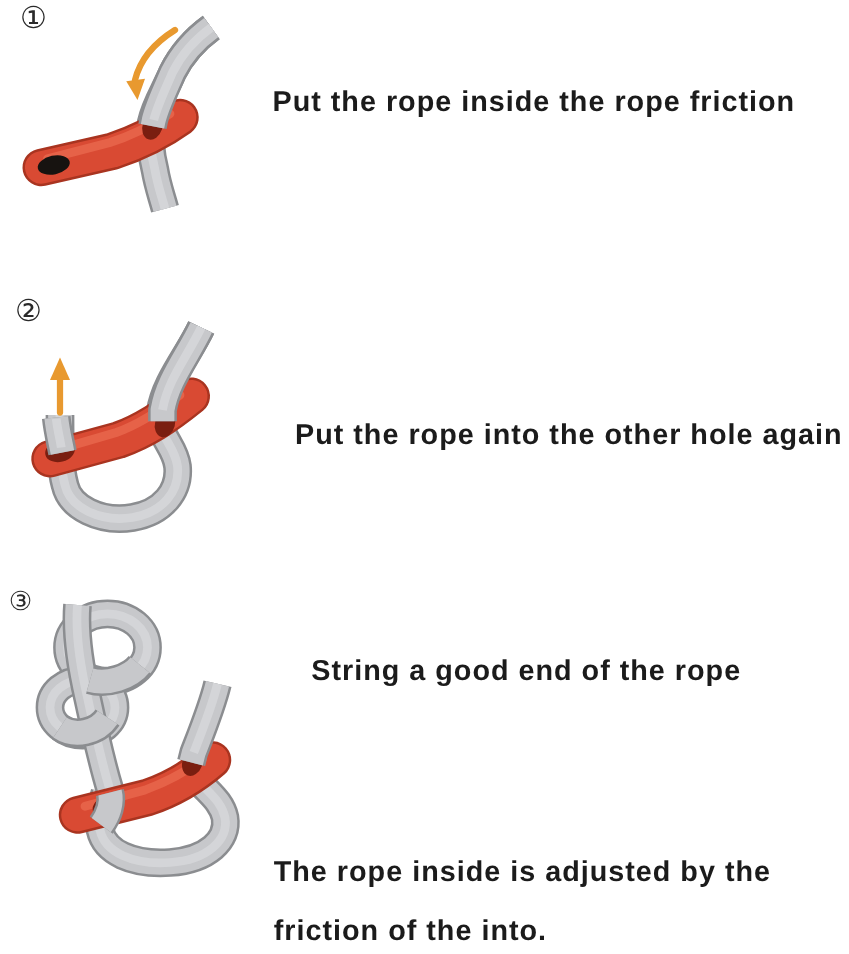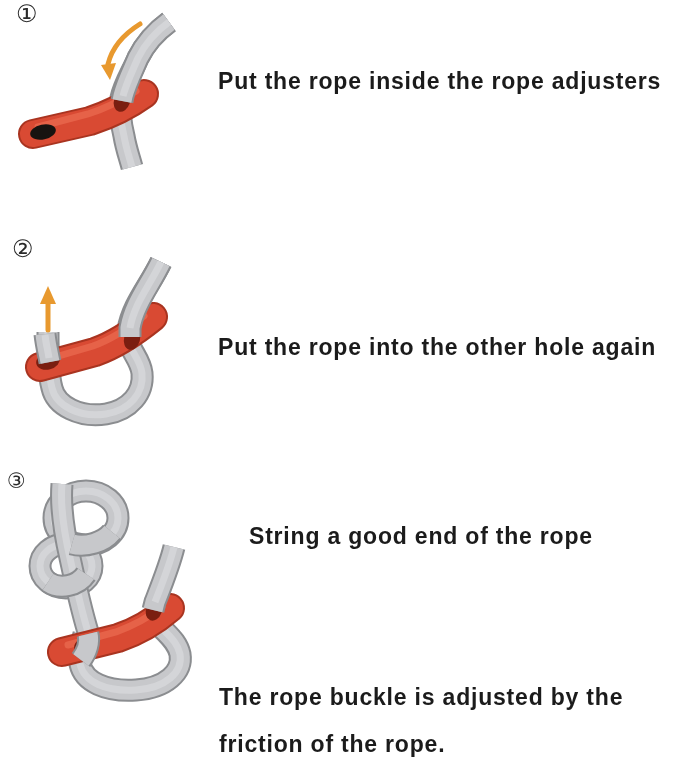--- a/index.html
+++ b/index.html
@@ -83,21 +83,21 @@
       <path class="rope-f" d="M161,22 C150,30 138,42 130,58 C124,72 118,84 115,96 L114,101"></path>
       <path class="rope-s" d="M161,22 C150,30 138,42 130,58 C124,72 118,84 115,96"></path>
     </g>
 
     <g>
       <path class="arrow-line" d="M132,24 C116,34 104,48 100,64"></path>
       <polygon class="arrow-head" points="102,80 93,65 108,63"></polygon>
     </g>
   </svg>
 
-  <div class="caption" style="left:218px;top:70px;">Put the rope inside the rope adjusters</div>
+  <div class="caption" style="left:218px;top:70px;">Put the rope inside the rope friction</div>
 
   <span class="badge" style="left:12px;top:237px;font-size:24px;">②</span>
 
   <svg class="illus" style="left:8px;top:238px;" width="185" height="198" viewBox="0 0 185 198">
 
     <g>
       <path class="rope-o" d="M153,24 C142,47 124,67 120,92 C117,110 132,118 134,135 C136,155 122,172 98,176 C72,180 48,168 44,150 C40,136 40,114 40,94"></path>
       <path class="rope-f" d="M153,24 C142,47 124,67 120,92 C117,110 132,118 134,135 C136,155 122,172 98,176 C72,180 48,168 44,150 C40,136 40,114 40,94"></path>
       <path class="rope-s" d="M153,24 C142,47 124,67 120,92 C117,110 132,118 134,135 C136,155 122,172 98,176 C72,180 48,168 44,150 C40,136 40,114 40,94"></path>
     </g>
@@ -122,21 +122,21 @@
       <path class="rope-f" d="M37,96 C38,106 40,114 42,124"></path>
       <path class="rope-s" d="M37,97 C38,106 40,113 41,120"></path>
     </g>
 
     <g>
       <path class="arrow-line" d="M40,92 L40,64"></path>
       <polygon class="arrow-head" points="40,48 32,66 48,66"></polygon>
     </g>
   </svg>
 
-  <div class="caption" style="left:218px;top:336px;">Put the rope into the other hole again</div>
+  <div class="caption" style="left:236px;top:336px;">Put the rope into the other hole again</div>
 
   <span class="badge" style="left:7px;top:471px;font-size:21px;">③</span>
 
   <svg class="illus" style="left:8px;top:468px;" width="200" height="240" viewBox="0 0 200 240">
 
     <g>
       <path class="rope-o" d="M145,146 C150,162 168,168 172,186 C175,204 158,220 128,222 C98,224 76,214 72,196 C70,184 74,174 76,166"></path>
       <path class="rope-f" d="M145,146 C150,162 168,168 172,186 C175,204 158,220 128,222 C98,224 76,214 72,196 C70,184 74,174 76,166"></path>
       <path class="rope-s" d="M145,146 C150,162 168,168 172,186 C175,204 158,220 128,222 C98,224 76,214 72,196 C70,184 74,174 76,166"></path>
     </g>
@@ -175,16 +175,16 @@
 
     <g>
       <path class="rope-o" d="M166,79 C162,96 154,116 147,134 L145,142"></path>
       <path class="rope-f" d="M166,79 C162,96 154,116 147,134 L145,142"></path>
       <path class="rope-s" d="M166,79 C162,96 154,116 147,134"></path>
     </g>
   </svg>
 
   <div class="caption" style="left:229px;top:525px;margin-left:20px;">String a good end of the rope</div>
 
-  <div class="caption" style="left:219px;top:686px;">The rope buckle is adjusted by the</div>
-  <div class="caption" style="left:219px;top:733px;">friction of the rope.</div>
+  <div class="caption" style="left:219px;top:686px;">The rope inside is adjusted by the</div>
+  <div class="caption" style="left:219px;top:733px;">friction of the into.</div>
 
 </div>
 
 </body></html>

